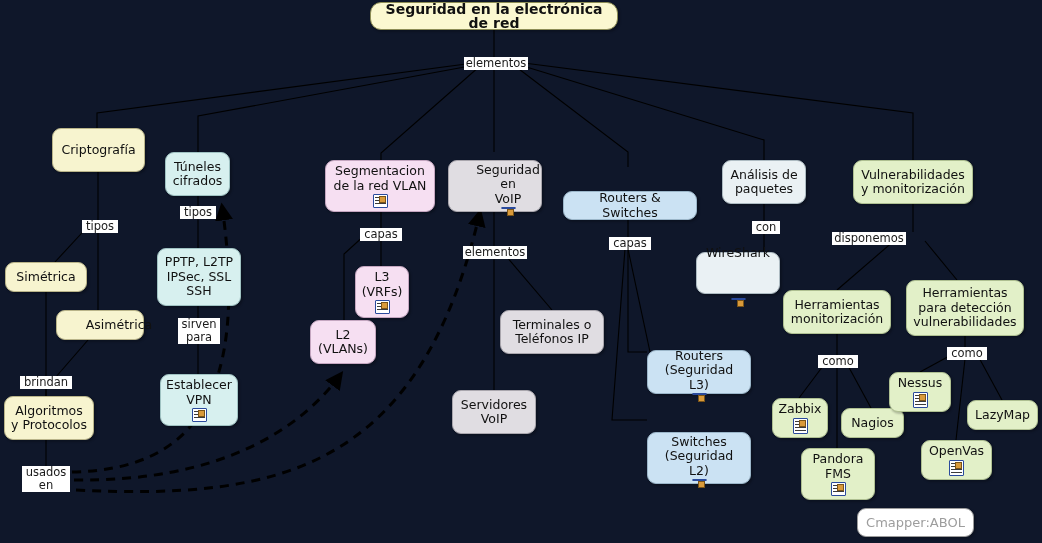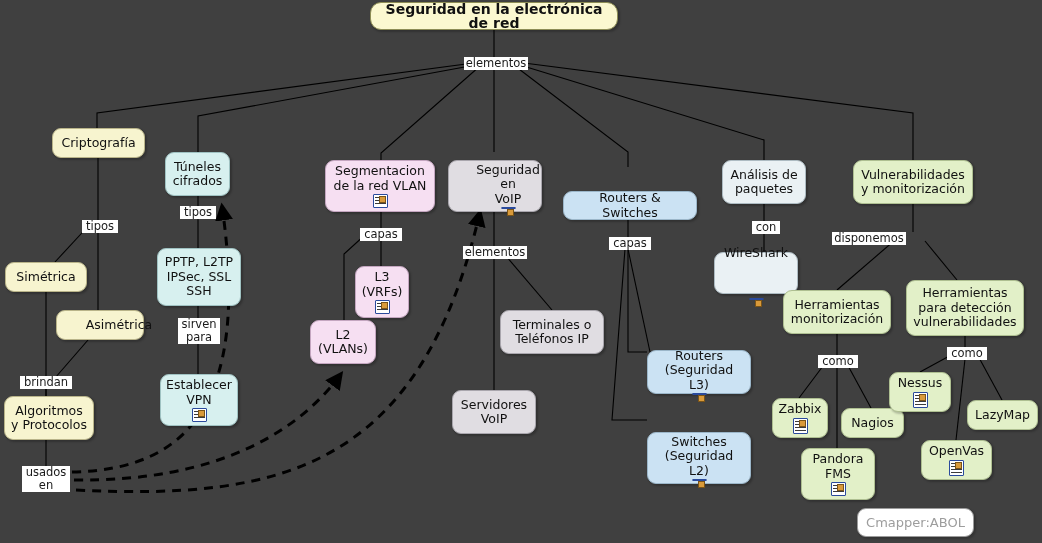--- a/index.html
+++ b/index.html
@@ -4,21 +4,21 @@
 <style>
   html, body {
     margin: 0;
     padding: 0;
     background: #ffffff;
   }
   #canvas {
     position: relative;
     width: 1042px;
     height: 543px;
-    background: #404040;
+    background: #0f172a;
     font-family: "DejaVu Sans", sans-serif;
     overflow: hidden;
   }
   #edges {
     position: absolute;
     left: 0; top: 0;
     width: 1042px;
     height: 543px;
     pointer-events: none;
   }
@@ -170,21 +170,21 @@
       <path d="M 72 472 C 190 470 250 400 222 206" marker-end="url(#arrow)"></path>
       <path d="M 74 480 C 220 482 300 430 341 374" marker-end="url(#arrow)"></path>
       <path d="M 76 490 C 280 500 420 470 480 212" marker-end="url(#arrow)"></path>
     </g>
   </svg>
 
   <div class="node c-root root" style="left:370px; top:2px; width:248px; height:28px;">
     <span class="lbl">Seguridad en la electrónica de red</span>
   </div>
 
-  <div class="node c-yellow" style="left:52px; top:128px; width:93px; height:30px;justify-content:center;">
+  <div class="node c-yellow" style="left:52px; top:128px; width:93px; height:44px;justify-content:center;">
     <span class="lbl">Criptografía</span>
   </div>
 
   <div class="node c-yellow" style="left:5px; top:262px; width:82px; height:30px;">
     <span class="lbl">Simétrica</span>
   </div>
 
   <div class="node c-yellow" style="left:56px; top:310px; width:88px; height:30px;padding-left:44px;">
     <span class="lbl">Asimétrica</span>
   </div>
@@ -258,21 +258,21 @@
     <span class="lbl">Switches
 (Seguridad L2)</span>
     <span class="res-icon"></span>
   </div>
 
   <div class="node c-paleblue" style="left:722px; top:160px; width:84px; height:44px;">
     <span class="lbl">Análisis de
 paquetes</span>
   </div>
 
-  <div class="node c-paleblue" style="left:714px; top:252px; width:84px; height:42px;gap:37px;">
+  <div class="node c-paleblue" style="left:696px; top:252px; width:84px; height:42px;gap:37px;">
     <span class="lbl">WireShark</span>
     <span class="res-icon"></span>
   </div>
 
   <div class="node c-green" style="left:853px; top:160px; width:120px; height:44px;">
     <span class="lbl">Vulnerabilidades
 y monitorización</span>
   </div>
 
   <div class="node c-green" style="left:783px; top:290px; width:108px; height:44px;">

